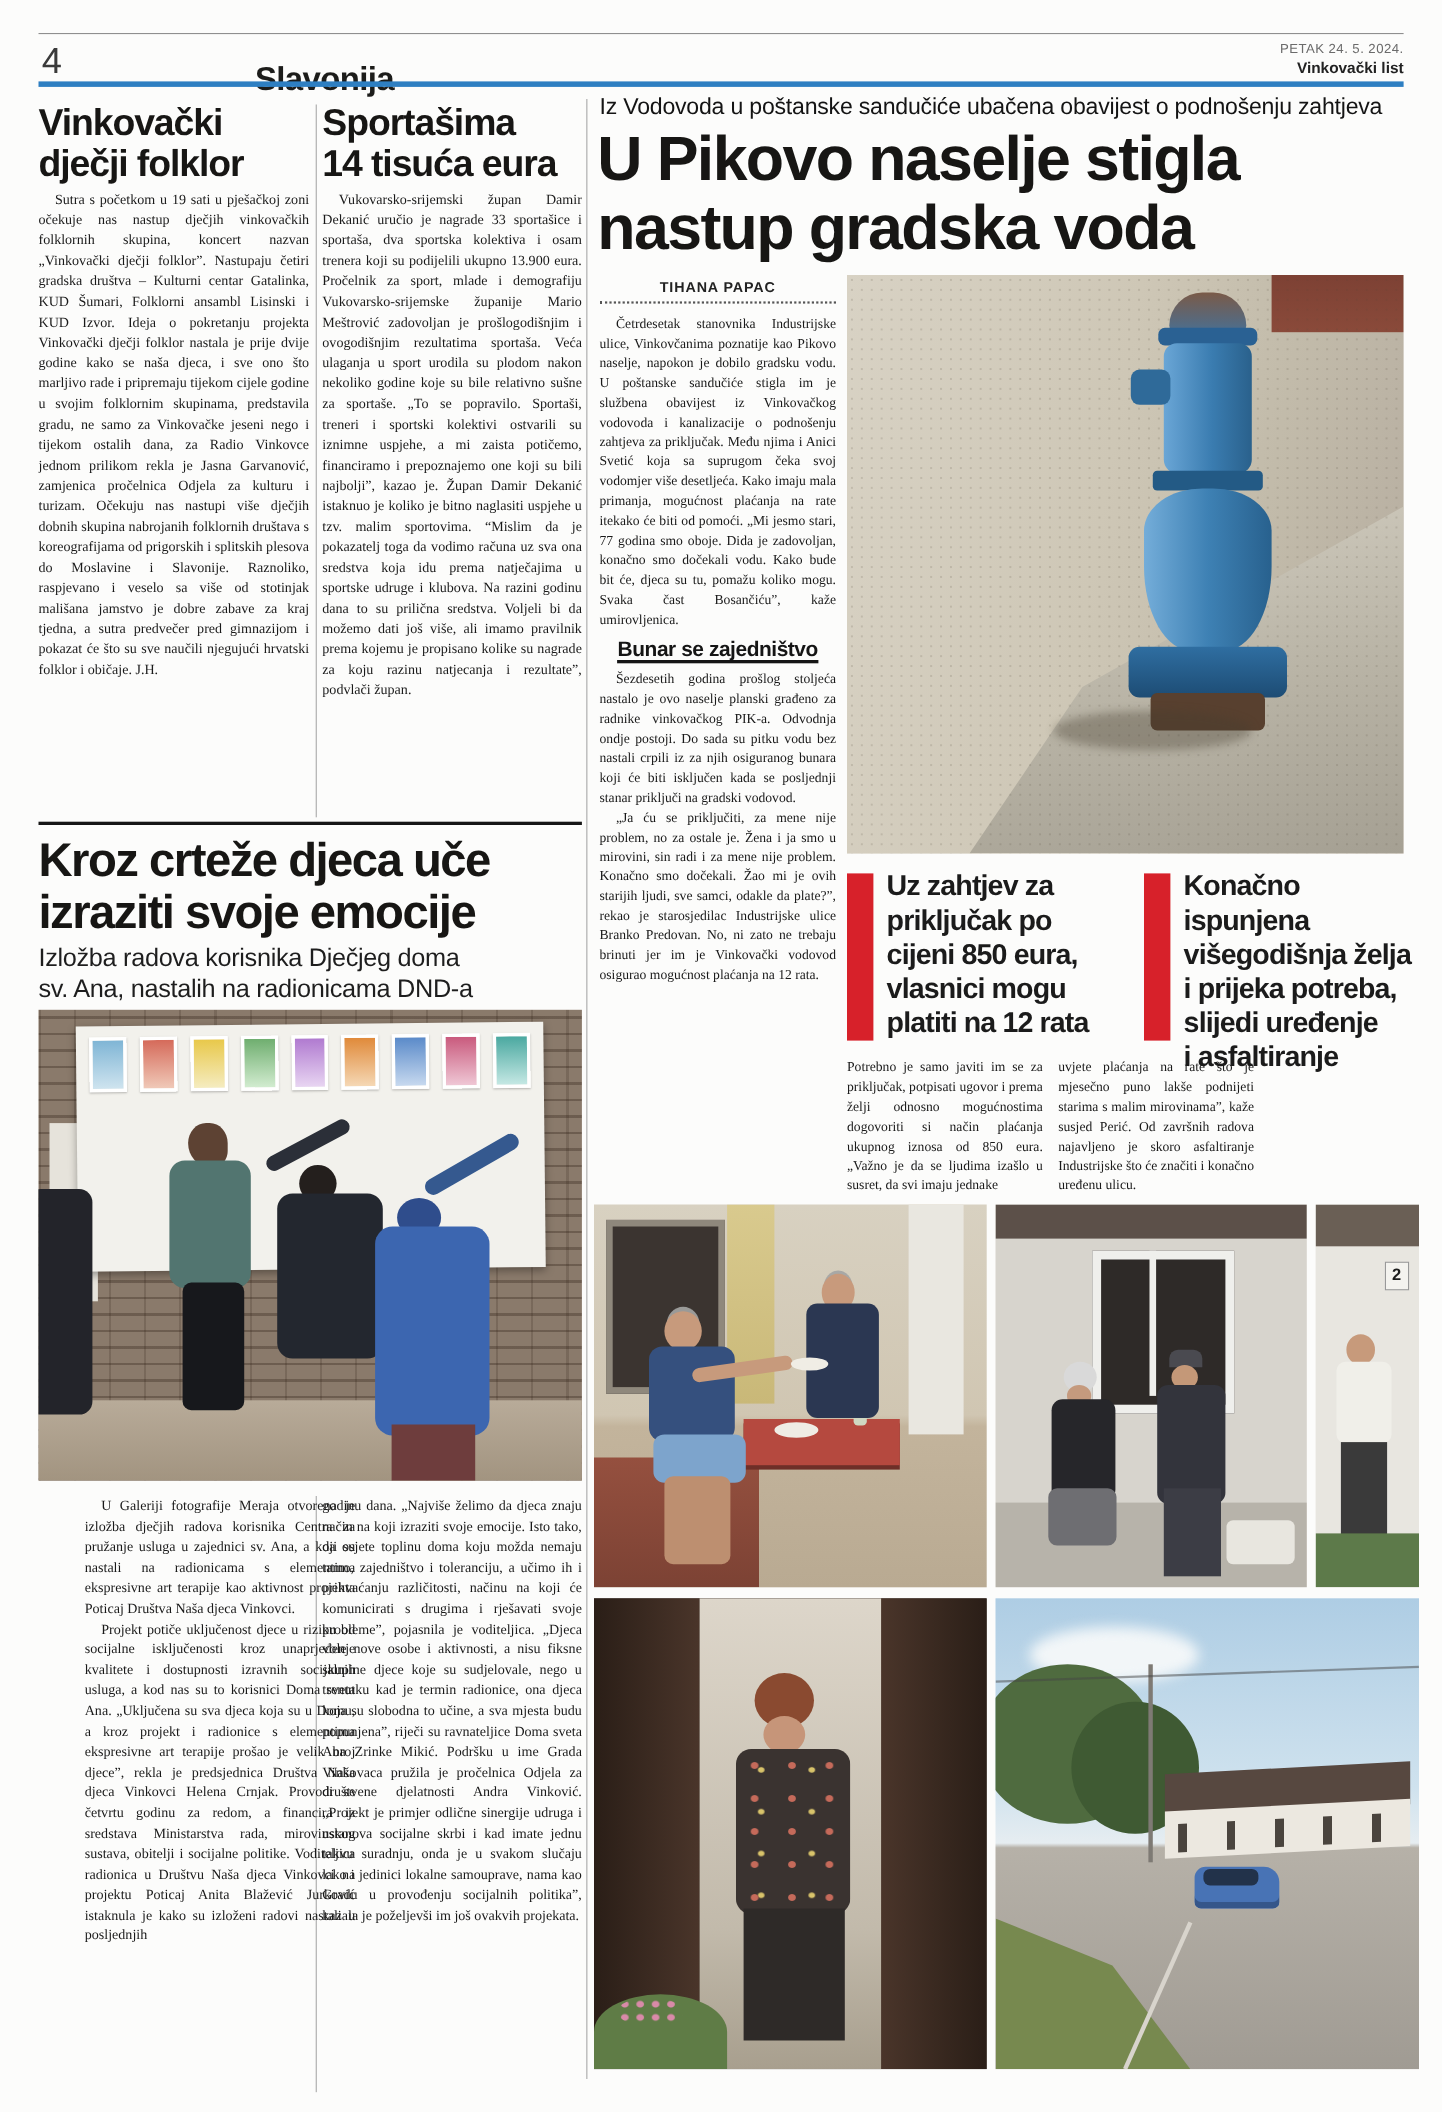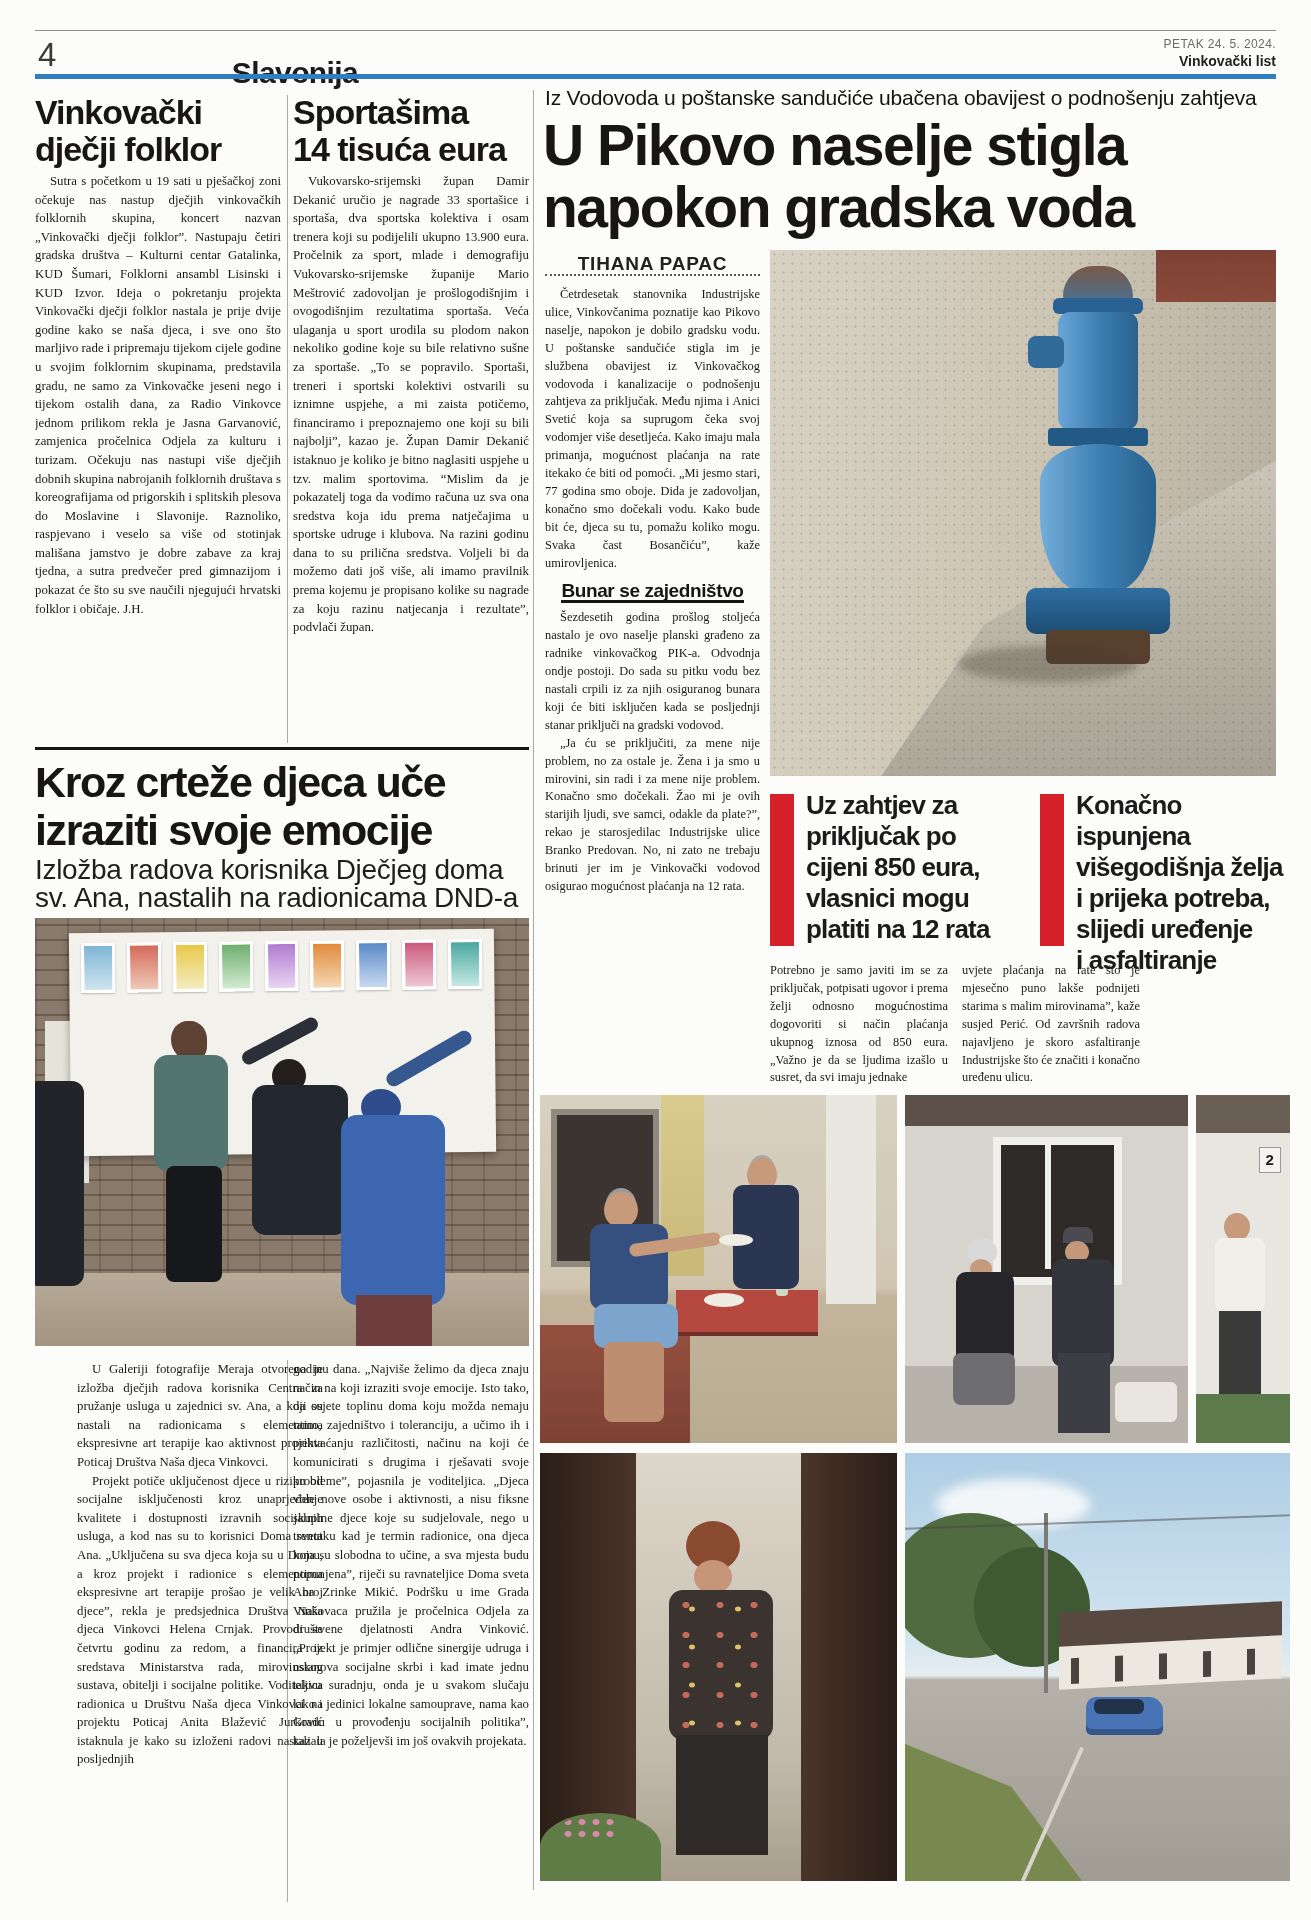--- a/index.html
+++ b/index.html
@@ -7,31 +7,31 @@
         font-family:"Liberation Serif",serif;color:#1b1b1b;}
   .abs{position:absolute;}
   .sans{font-family:"Liberation Sans",sans-serif;}
   .headline{font-family:"Liberation Sans",sans-serif;font-weight:800;color:#171614;
             letter-spacing:-1px;white-space:pre-line;}
   .kicker{font-family:"Liberation Sans",sans-serif;font-weight:400;font-size:21px;color:#141414;letter-spacing:-0.2px;}
   .body-col{font-size:12.8px;line-height:18.6px;text-align:justify;color:#191919;overflow:hidden;hyphens:auto;}
   .body-col p{margin:0;}
   .body-col p.ind{text-indent:15px;}
   .col-narrow{font-size:12.4px;line-height:17.9px;}
-  .byline{font-family:"Liberation Sans",sans-serif;font-weight:700;font-size:19px;letter-spacing:0.8px;
+  .byline{font-family:"Liberation Sans",sans-serif;font-weight:700;font-size:13px;letter-spacing:0.8px;
           text-align:center;color:#222;}
   .dotted{border-bottom:2px dotted #555;height:0;}
   .subhead-wrap{text-align:center;margin:9px 0 6px 0;}
   .subhead{display:inline-block;font-family:"Liberation Sans",sans-serif;font-weight:800;font-size:19px;
            color:#151515;border-bottom:3px solid #151515;padding-bottom:1px;letter-spacing:-0.4px;}
   .callout-bar{width:24px;background:#d7212a;}
   .callout-text{font-family:"Liberation Sans",sans-serif;font-weight:800;font-size:26px;line-height:31px;
                 color:#17161
 4;letter-spacing:-0.8px;white-space:pre-line;}
-  .subtitle{font-family:"Liberation Sans",sans-serif;font-weight:500;font-size:28px;line-height:28px;
+  .subtitle{font-family:"Liberation Sans",sans-serif;font-weight:500;font-size:23px;line-height:28px;
             color:#1e1e1e;letter-spacing:-0.3px;white-space:pre-line;}
   .vrule{position:absolute;width:1px;background:#a9a9a9;}
   .photo{position:absolute;overflow:hidden;background:#cfcabd;}
   .ph{position:absolute;}
   .speckle{position:absolute;inset:0;background-image:radial-gradient(rgba(80,70,55,.16) 1.2px,transparent 1.4px);
            background-size:9px 9px;}
   .art{width:34px;height:44px;border:3px solid #fff;box-shadow:0 1px 2px rgba(0,0,0,.25);}
 </style>
 </head>
 <body>
@@ -58,21 +58,21 @@
   </div>
 
   <div class="abs headline" style="left:293px;top:94px;width:240px;font-size:34px;line-height:37px;">Sportašima
 14 tisuća eura</div>
   <div class="abs body-col" style="left:293px;top:172px;width:236px;height:568px;">
     <p class="ind">Vukovarsko-srijemski župan Damir Dekanić uručio je nagrade 33 sportašice i sportaša, dva sportska kolektiva i osam trenera koji su podijelili ukupno 13.900 eura. Pročelnik za sport, mlade i demografiju Vukovarsko-srijemske županije Mario Meštrović zadovoljan je prošlogodišnjim i ovogodišnjim rezultatima sportaša. Veća ulaganja u sport urodila su plodom nakon nekoliko godine koje su bile relativno sušne za sportaše. „To se popravilo. Sportaši, treneri i sportski kolektivi ostvarili su iznimne uspjehe, a mi zaista potičemo, financiramo i prepoznajemo one koji su bili najbolji”, kazao je. Župan Damir Dekanić istaknuo je koliko je bitno naglasiti uspjehe u tzv. malim sportovima. “Mislim da je pokazatelj toga da vodimo računa uz sva ona sredstva koja idu prema natječajima u sportske udruge i klubova. Na razini godinu dana to su prilična sredstva. Voljeli bi da možemo dati još više, ali imamo pravilnik prema kojemu je propisano kolike su nagrade za koju razinu natjecanja i rezultate”, podvlači župan.</p>
   </div>
 
   <div class="abs kicker" style="left:545px;top:86px;width:740px;">Iz Vodovoda u poštanske sandučiće ubačena obavijest o podnošenju zahtjeva</div>
   <div class="abs headline" style="left:543px;top:114px;width:745px;font-size:57px;line-height:62px;letter-spacing:-1.5px;">U Pikovo naselje stigla
-napokon gradska voda</div>
+nastup gradska voda</div>
 
   <div class="abs byline" style="left:545px;top:253px;width:215px;">TIHANA PAPAC</div>
   <div class="abs dotted" style="left:545px;top:274px;width:215px;"></div>
 
   <div class="abs body-col col-narrow" style="left:545px;top:286px;width:215px;height:800px;">
     <p class="ind">Četrdesetak stanovnika Industrijske ulice, Vinkovčanima poznatije kao Pikovo naselje, napokon je dobilo gradsku vodu. U poštanske sandučiće stigla im je službena obavijest iz Vinkovačkog vodovoda i kanalizacije o podnošenju zahtjeva za priključak. Među njima i Anici Svetić koja sa suprugom čeka svoj vodomjer više desetljeća. Kako imaju mala primanja, mogućnost plaćanja na rate itekako će biti od pomoći. „Mi jesmo stari, 77 godina smo oboje. Dida je zadovoljan, konačno smo dočekali vodu. Kako bude bit će, djeca su tu, pomažu koliko mogu. Svaka čast Bosančiću”, kaže umirovljenica.</p>
     <div class="subhead-wrap">
       <span class="subhead">Bunar se zajedništvo</span>
     </div>
     <p class="ind">Šezdesetih godina prošlog stoljeća nastalo je ovo naselje planski građeno za radnike vinkovačkog PIK-a. Odvodnja ondje postoji. Do sada su pitku vodu bez nastali crpili iz za njih osiguranog bunara koji će biti isključen kada se posljednji stanar priključi na gradski vodovod.</p>

